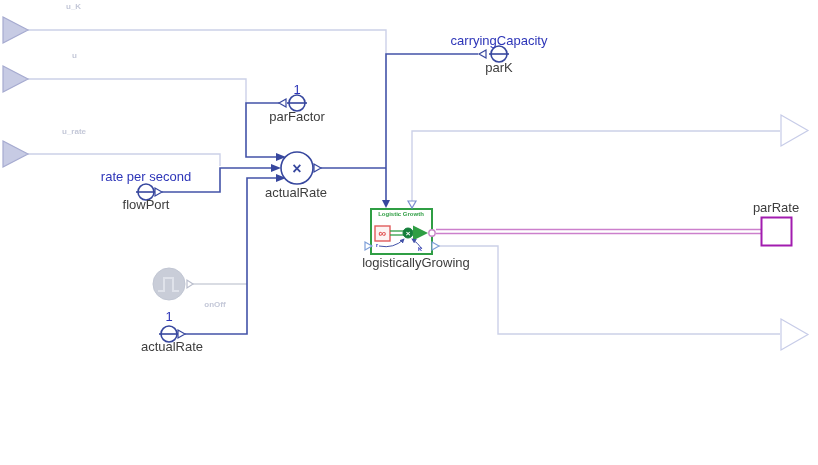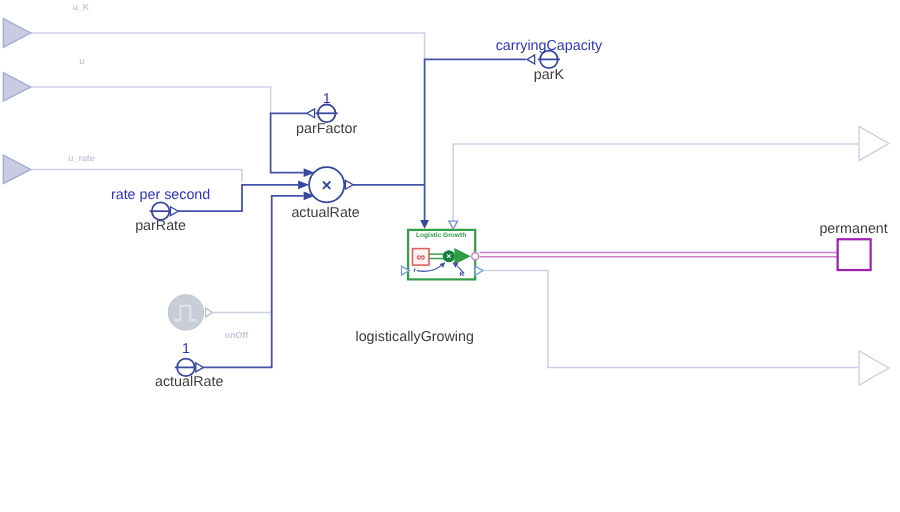--- a/index.html
+++ b/index.html
@@ -119,38 +119,38 @@
       <path d="M422,249 Q418,243 412,239" fill="none" stroke="#4353a8" stroke-width="1" marker-end="url(#arrB)"></path>
       <text x="377" y="247" text-anchor="middle" font-size="5.5" font-weight="bold" fill="#2d35b8">r</text>
       <text x="420" y="251" text-anchor="middle" font-size="5.5" font-weight="bold" fill="#2d35b8">K</text>
     </g>
 
     <rect x="761.5" y="217.5" width="30" height="28" fill="#ffffff" stroke="#a21caf" stroke-width="2"></rect>
   </svg>
 
   <div class="lbl ghost" style="left:20px;top:3px;">u_K</div>
   <div class="lbl ghost" style="left:26px;top:52px;">u</div>
-  <div class="lbl ghost" style="left:16px;top:140px;">u_rate</div>
+  <div class="lbl ghost" style="left:16px;top:128px;">u_rate</div>
   <div class="lbl ghost" style="left:800px;top:104px;">y</div>
   <div class="lbl ghost" style="left:798px;top:308px;">y1</div>
 
   <div class="lbl blue center" style="left:499px;top:34px;">carryingCapacity</div>
   <div class="lbl center" style="left:499px;top:61px;text-align:right;">parK</div>
 
   <div class="lbl blue center" style="left:297px;top:83px;">1</div>
   <div class="lbl center" style="left:297px;top:110px;">parFactor</div>
 
   <div class="lbl blue center" style="left:146px;top:170px;">rate per second</div>
-  <div class="lbl center" style="left:146px;top:198px;">parRate</div>
+  <div class="lbl center" style="left:146px;top:198px;">flowPort</div>
 
   <div class="lbl center" style="left:296px;top:186px;text-align:right;">actualRate</div>
 
   <div class="lbl ghost center" style="left:169px;top:301px;">onOff</div>
 
   <div class="lbl blue center" style="left:169px;top:310px;">1</div>
   <div class="lbl center" style="left:172px;top:340px;">actualRate</div>
 
   <div class="lbl blocktitle center" style="left:401px;top:211px;">Logistic Growth</div>
-  <div class="lbl center" style="left:377px;top:256px;margin-top:43px;">logisticallyGrowing</div>
+  <div class="lbl center" style="left:416px;top:256px;">logisticallyGrowing</div>
 
-  <div class="lbl center" style="left:776px;top:201px;">permanent</div>
+  <div class="lbl center" style="left:776px;top:201px;">parRate</div>
 
 </div>
 
 </body></html>

